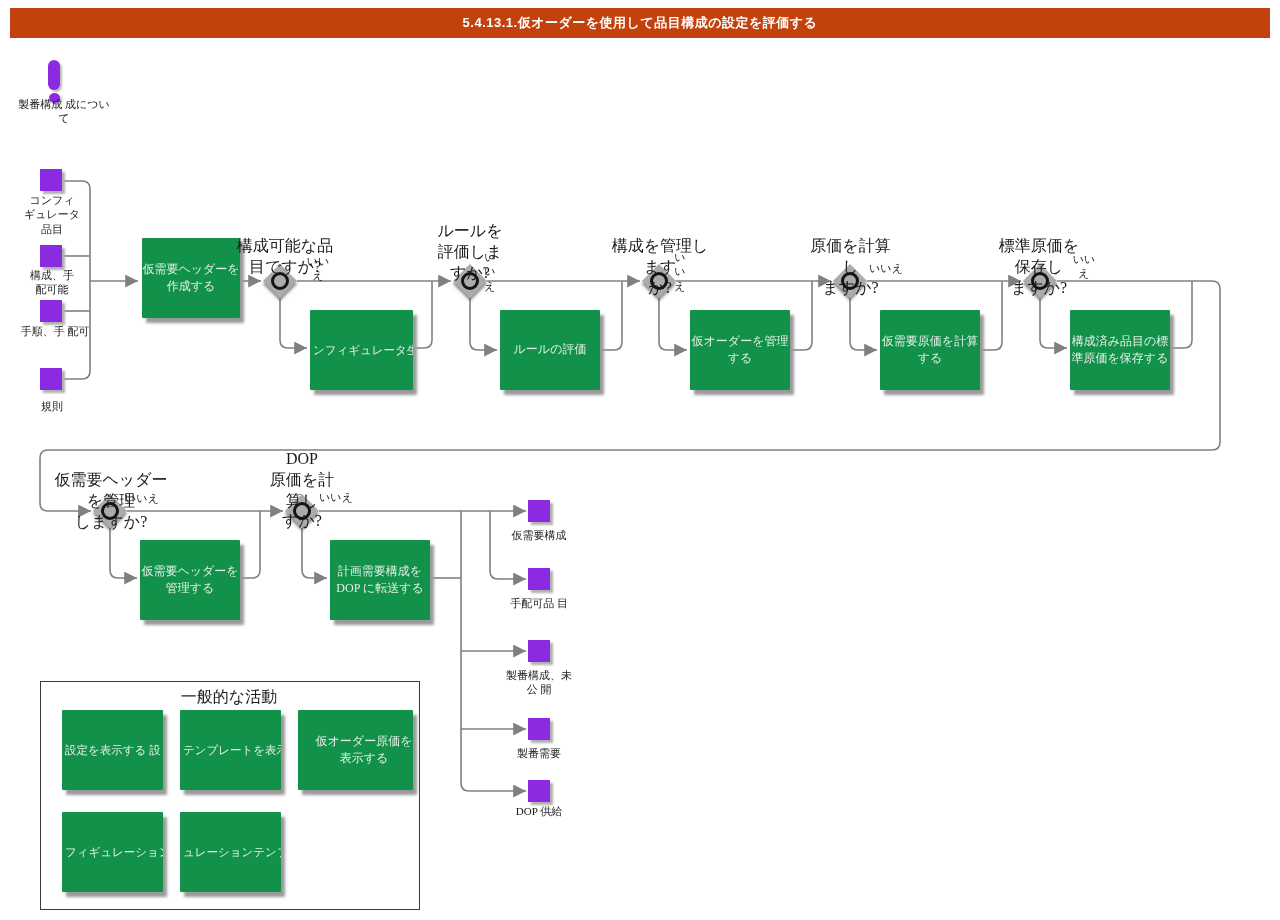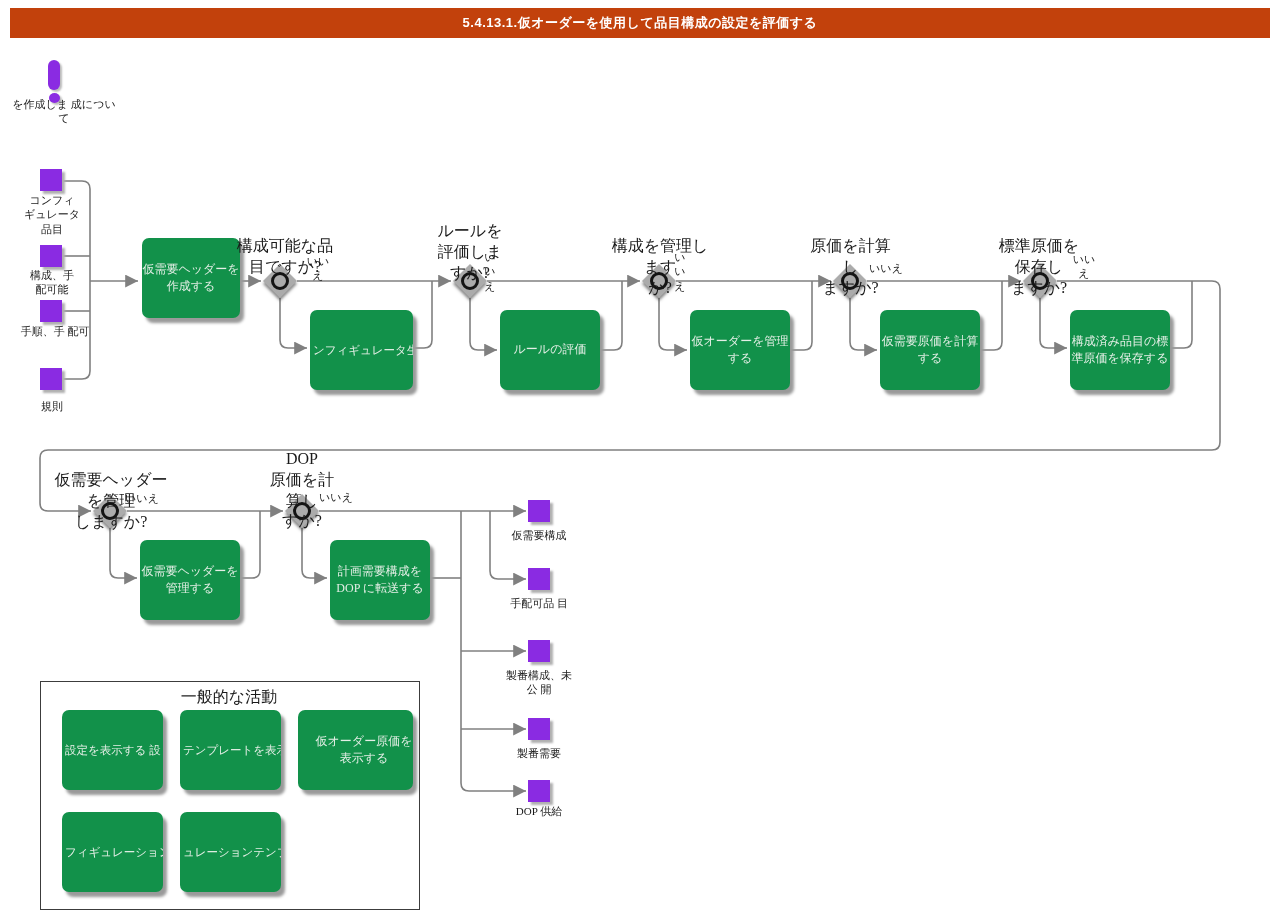--- a/index.html
+++ b/index.html
@@ -21,21 +21,21 @@
   .note-dot{left:49px;top:93px;width:11px;height:10px;background:#8A2BE2;border-radius:50%;box-shadow:2px 2px 2px #bbb;}
   
   .lbl{
     font-size:11px;line-height:1.3;text-align:center;white-space:pre-line;
     color:#1a1a1a;
   }
   
   .psq{width:22px;height:22px;background:#8A2BE2;box-shadow:3px 3px 2px #b0b0b0;}
   
   .task{
-    background:#12914A;border-radius:7px;box-shadow:4px 5px 3px #9a9a9a;
+    background:#12914A;border-radius:1px;box-shadow:4px 5px 3px #9a9a9a;
     color:#e4efe6;font-size:12px;line-height:1.45;
     display:flex;align-items:center;justify-content:center;text-align:center;
     white-space:pre-line;
   }
   .task.clip{
     white-space:nowrap;overflow:hidden;justify-content:flex-start;
     padding-left:3px;font-size:11.5px;
   }
   
   .diamond{width:34px;height:34px;}
@@ -96,21 +96,21 @@
     <path d="M461,651 H526" marker-end="url(#arr)"></path>
     <path d="M461,729 H526" marker-end="url(#arr)"></path>
     <path d="M490,511 V571 Q490,579 498,579 H526" marker-end="url(#arr)"></path>
   </g>
 </svg>
 
 <div class="abs titlebar">5.4.13.1.仮オーダーを使用して品目構成の設定を評価する</div>
 
 <div class="abs note-bar"></div>
 <div class="abs note-dot"></div>
-<div class="abs lbl" style="left:8px;top:97px;width:112px;">を作成しま 成につい
+<div class="abs lbl" style="left:8px;top:97px;width:112px;">製番構成 成につい
 て</div>
 
 <div class="abs psq" style="left:40px;top:169px;"></div>
 <div class="abs lbl" style="left:12px;top:193px;width:80px;">コンフィ
 ギュレータ
 品目</div>
 <div class="abs psq" style="left:40px;top:245px;"></div>
 <div class="abs lbl" style="left:12px;top:268px;width:80px;">構成、手
 配可能</div>
 <div class="abs psq" style="left:40px;top:300px;"></div>

